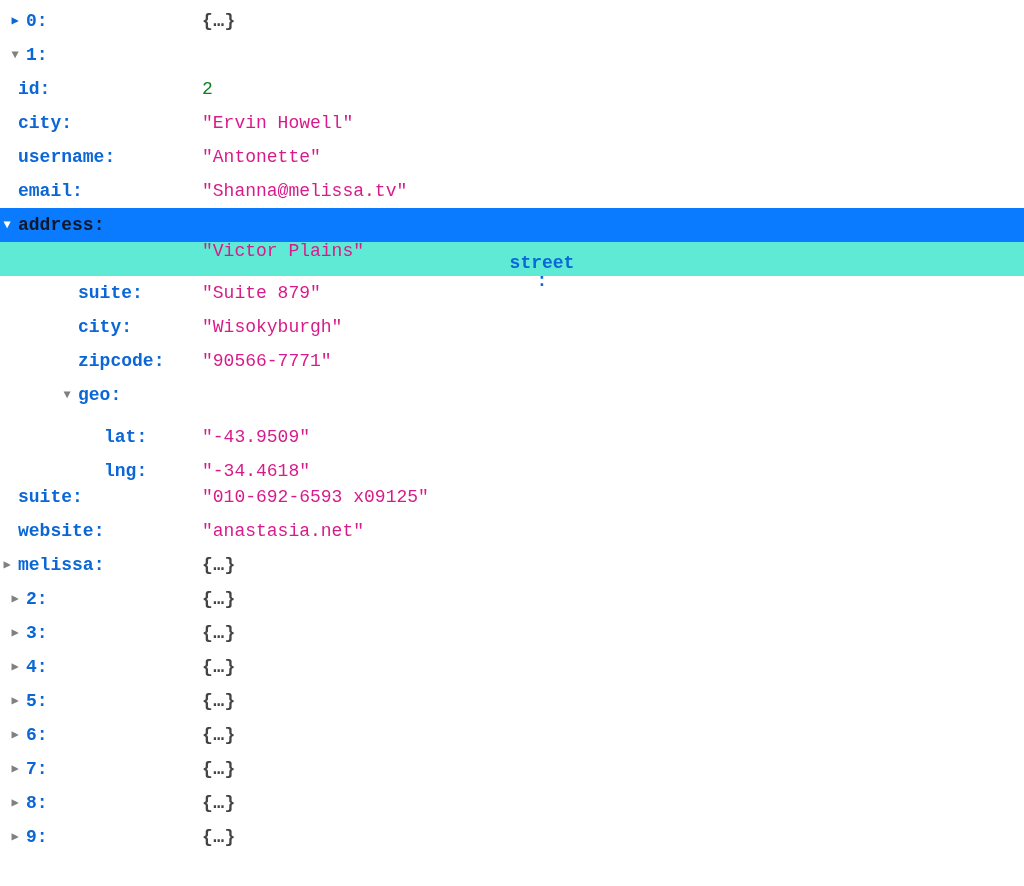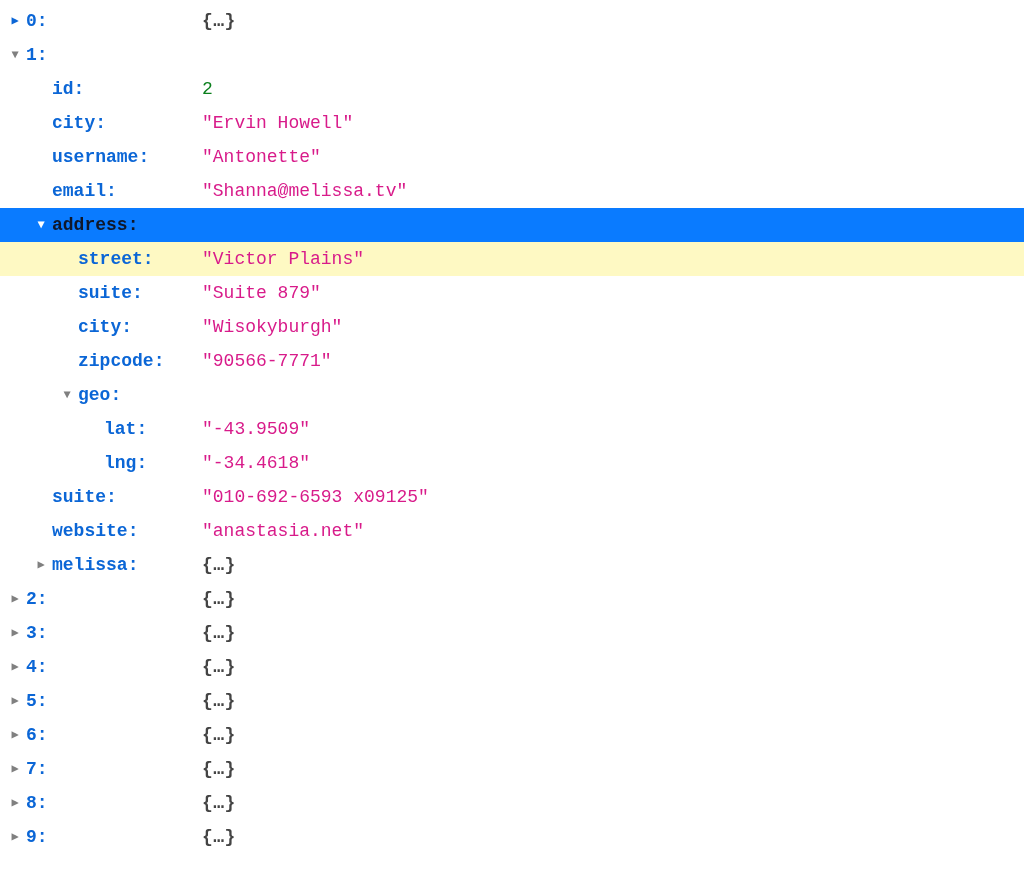--- a/index.html
+++ b/index.html
@@ -32,26 +32,26 @@
   .arrow.white { color: #ffffff; }
   .key { color: #0b66d6; font-weight: 600; }
   .sep { color: #0b66d6; font-weight: 600; }
   .val-num { color: #0a7f1c; }
   .val-str { color: #d81b8a; }
   .collapsed-obj { color: #444; font-weight: 600; letter-spacing: 0.5px; }
   .selected {
     background: #0a7bff;
   }
   .selected .key, .selected .sep { color: #0f172a; }
-  .hover-row { background: #fef9c3; }
+  .hover-row { background: #5eead4; flex-direction: column; }
   
   .ind0 { padding-left: 8px; }
-  .ind1 { padding-left: 34px; }
+  .ind1 { }
   .ind2 { padding-left: 60px; }
-  .ind3 { padding-left: 86px; }
+  .ind3 { padding-left: 86px; align-items: flex-end; }
   
   .value-col { position: absolute; left: 202px; }
   .row { position: relative; }
 </style>
 </head>
 <body>
 
 <div class="tree" id="tree">
     <div class="row ind0"><span class="arrow blue">▶</span><span class="key">0</span><span class="sep">:</span><span class="value-col"><span class="collapsed-obj">{…}</span></span></div>
     <div class="row ind0"><span class="arrow">▼</span><span class="key">1</span><span class="sep">:</span></div>

